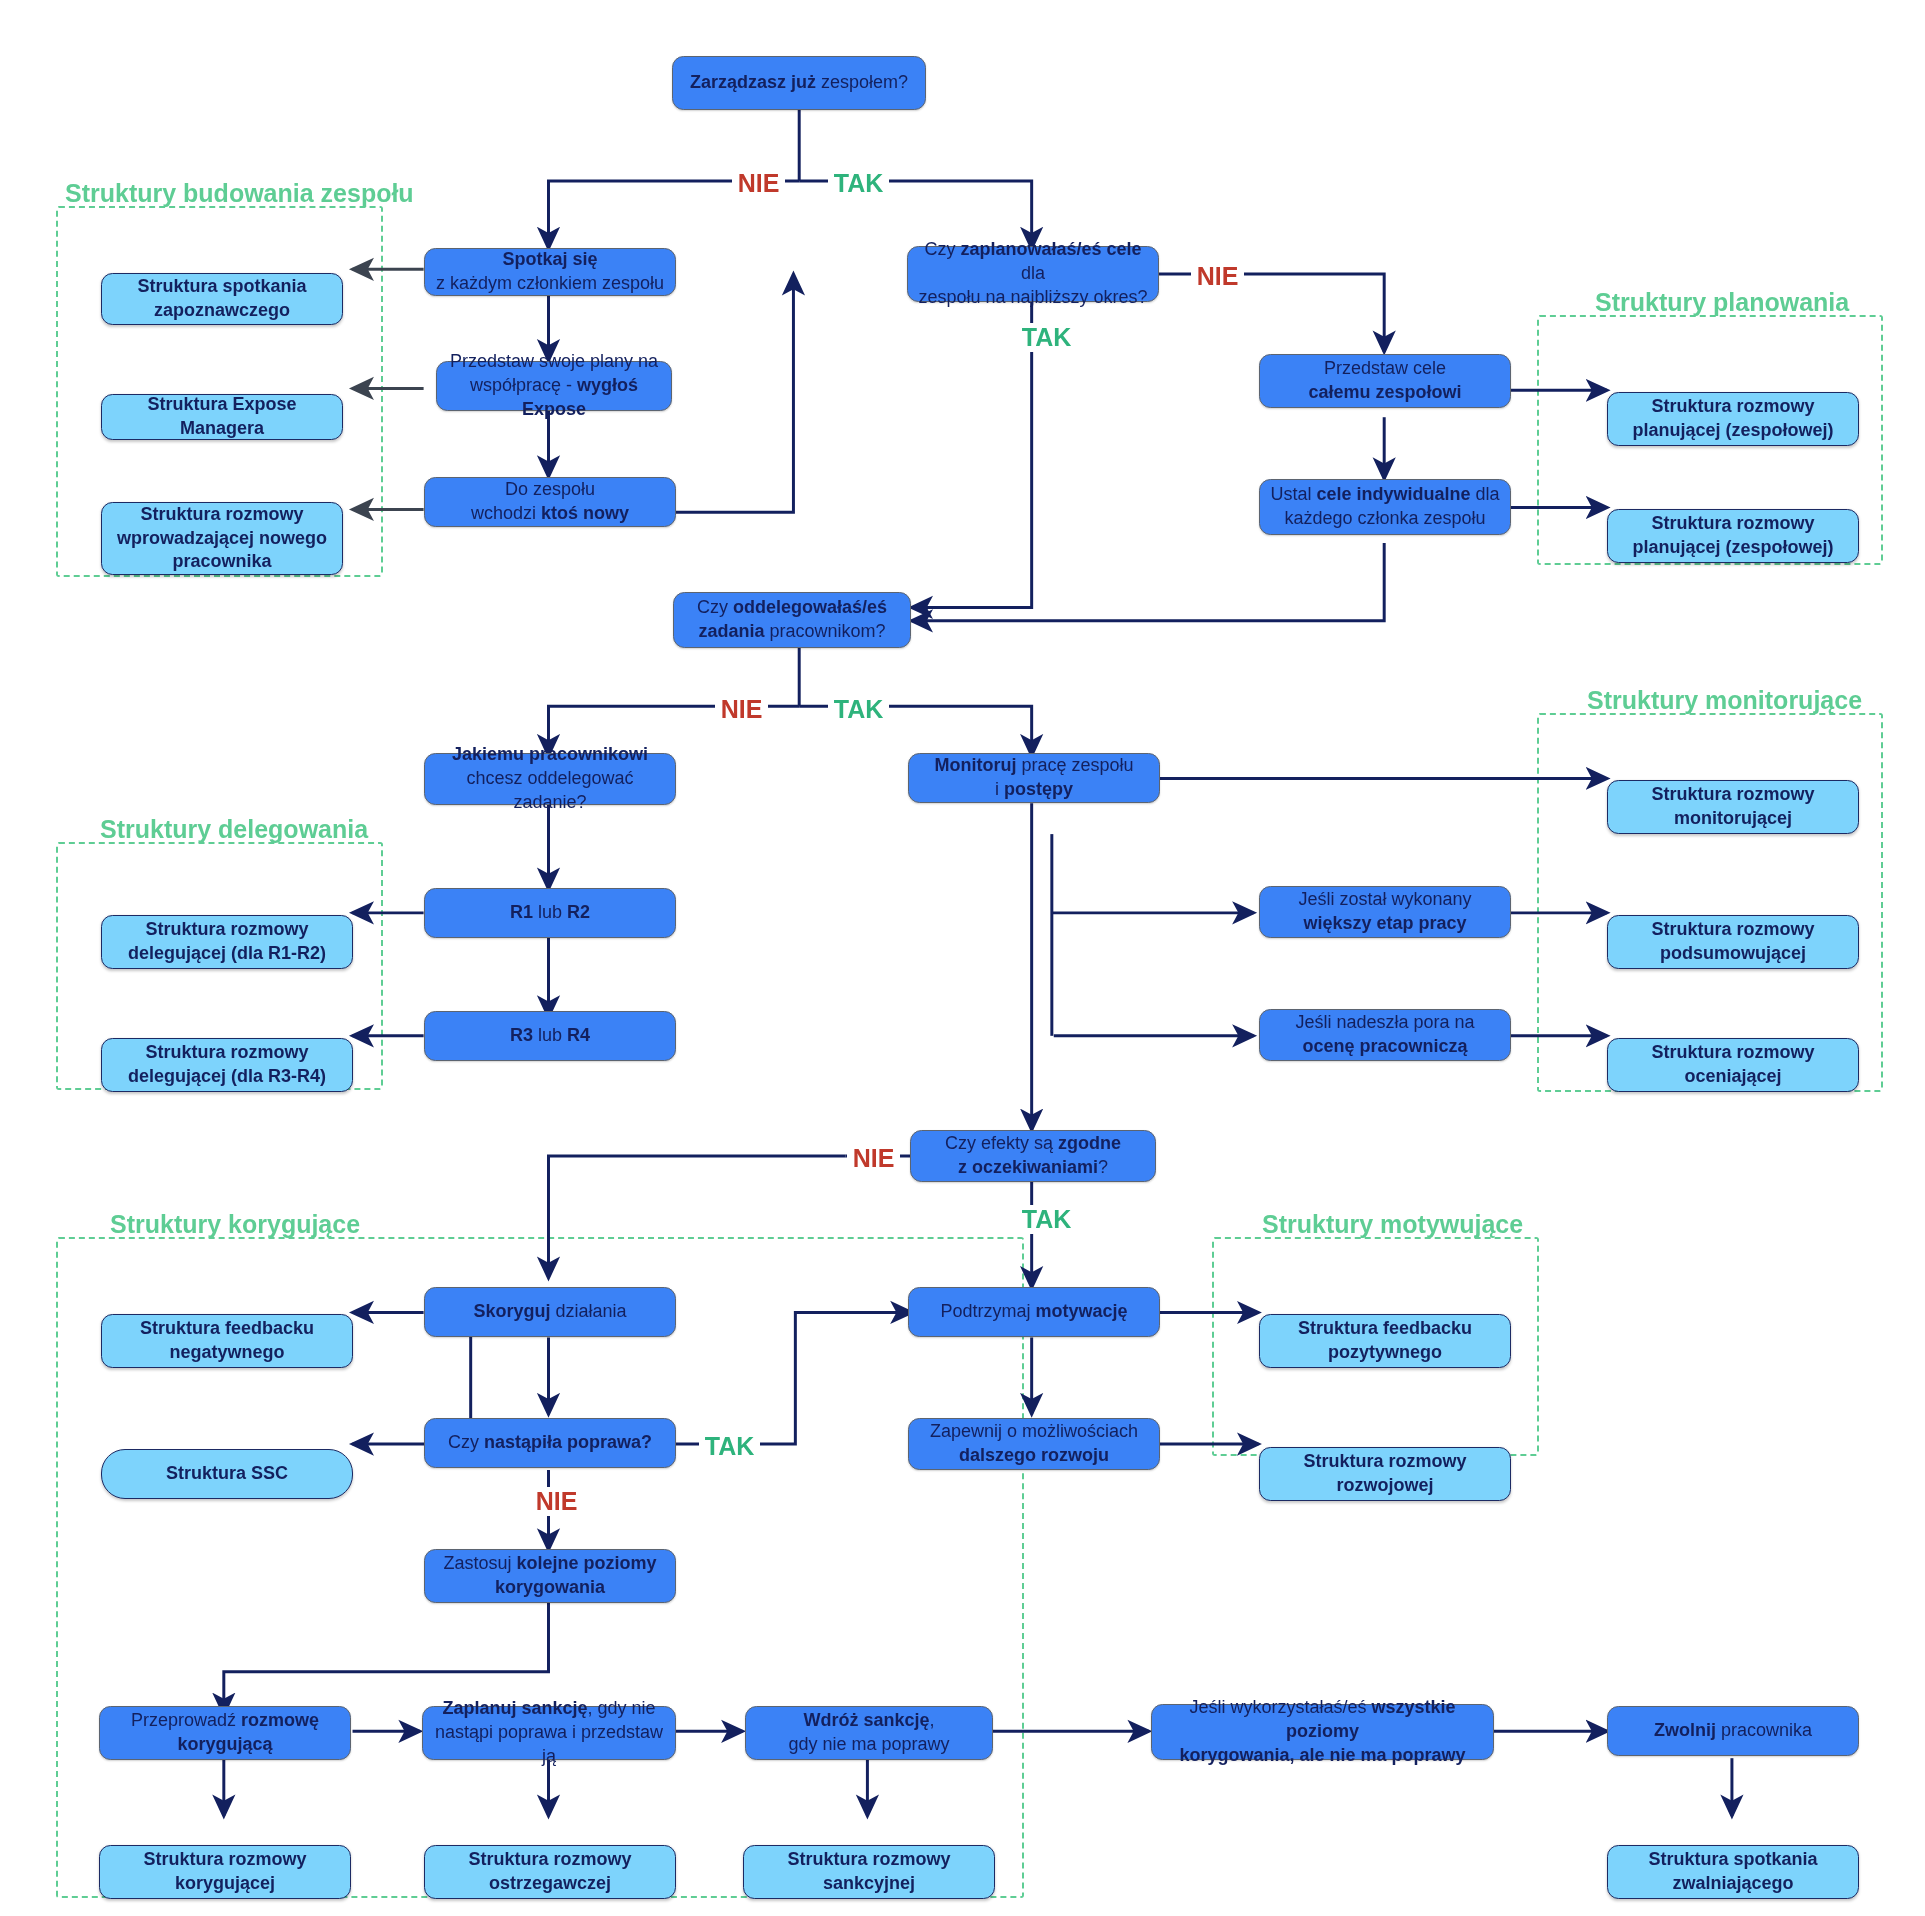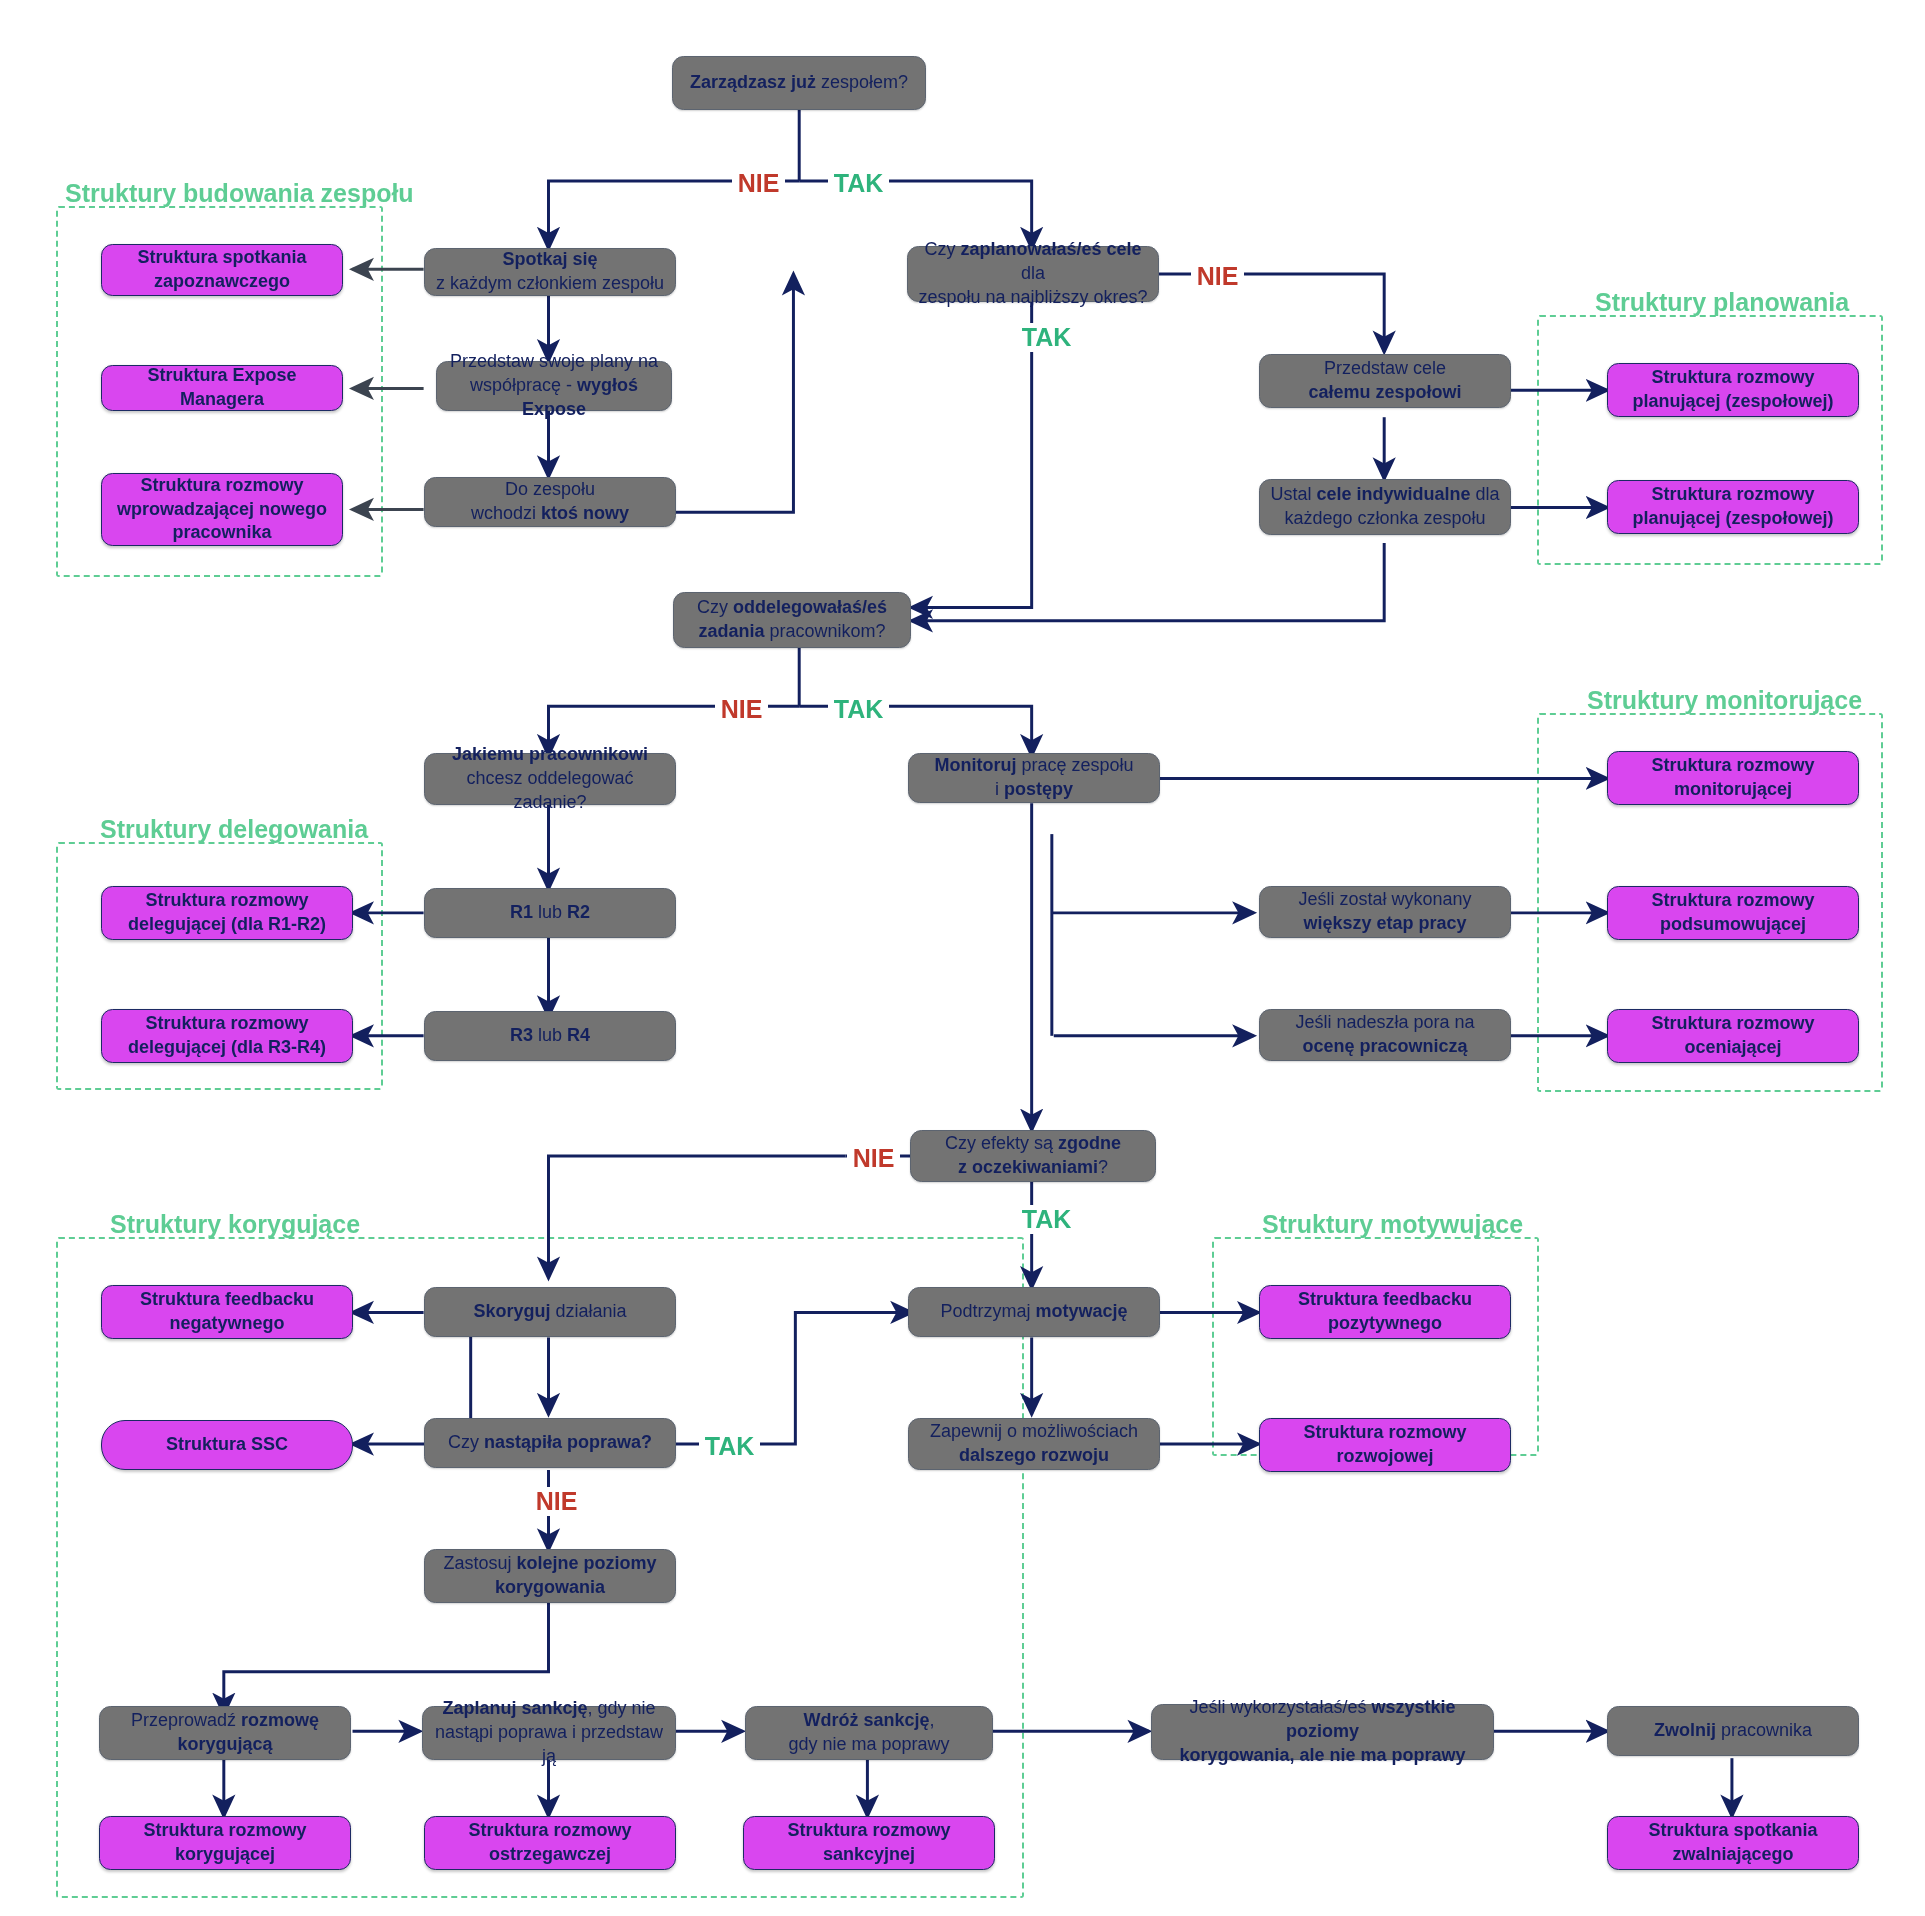--- a/index.html
+++ b/index.html
@@ -10,33 +10,34 @@
   .node{
     position:absolute;
     box-sizing:border-box;
     border-radius:11.5px;
     display:flex;align-items:center;justify-content:center;
     text-align:center;
     line-height:1.32;
     padding:5.8px 9.6px;
   }
   .proc{
-    background:#737373;
+    background:#3b82f6;
     border:1.4px solid #5c6470;
     color:#13205e;
     font-size:18px;
     box-shadow:0 1px 1.9px rgba(0,0,0,.18);
   }
   .struct{
-    background:#d946ef;
+    background:#7dd3fc;
     border:1.5px solid #1c2a63;
     color:#13205e;
     font-size:18px;
     font-weight:bold;
     box-shadow:0 1.9px 2.9px rgba(0,0,0,.22);
+    margin-top:29px;
   }
   .node b{font-weight:bold;}
   .node .nb{font-weight:normal;}
 
   .group{
     position:absolute;
     border:2.4px dashed #5ecd94;
     border-radius:2.9px;
     box-sizing:border-box;
   }

